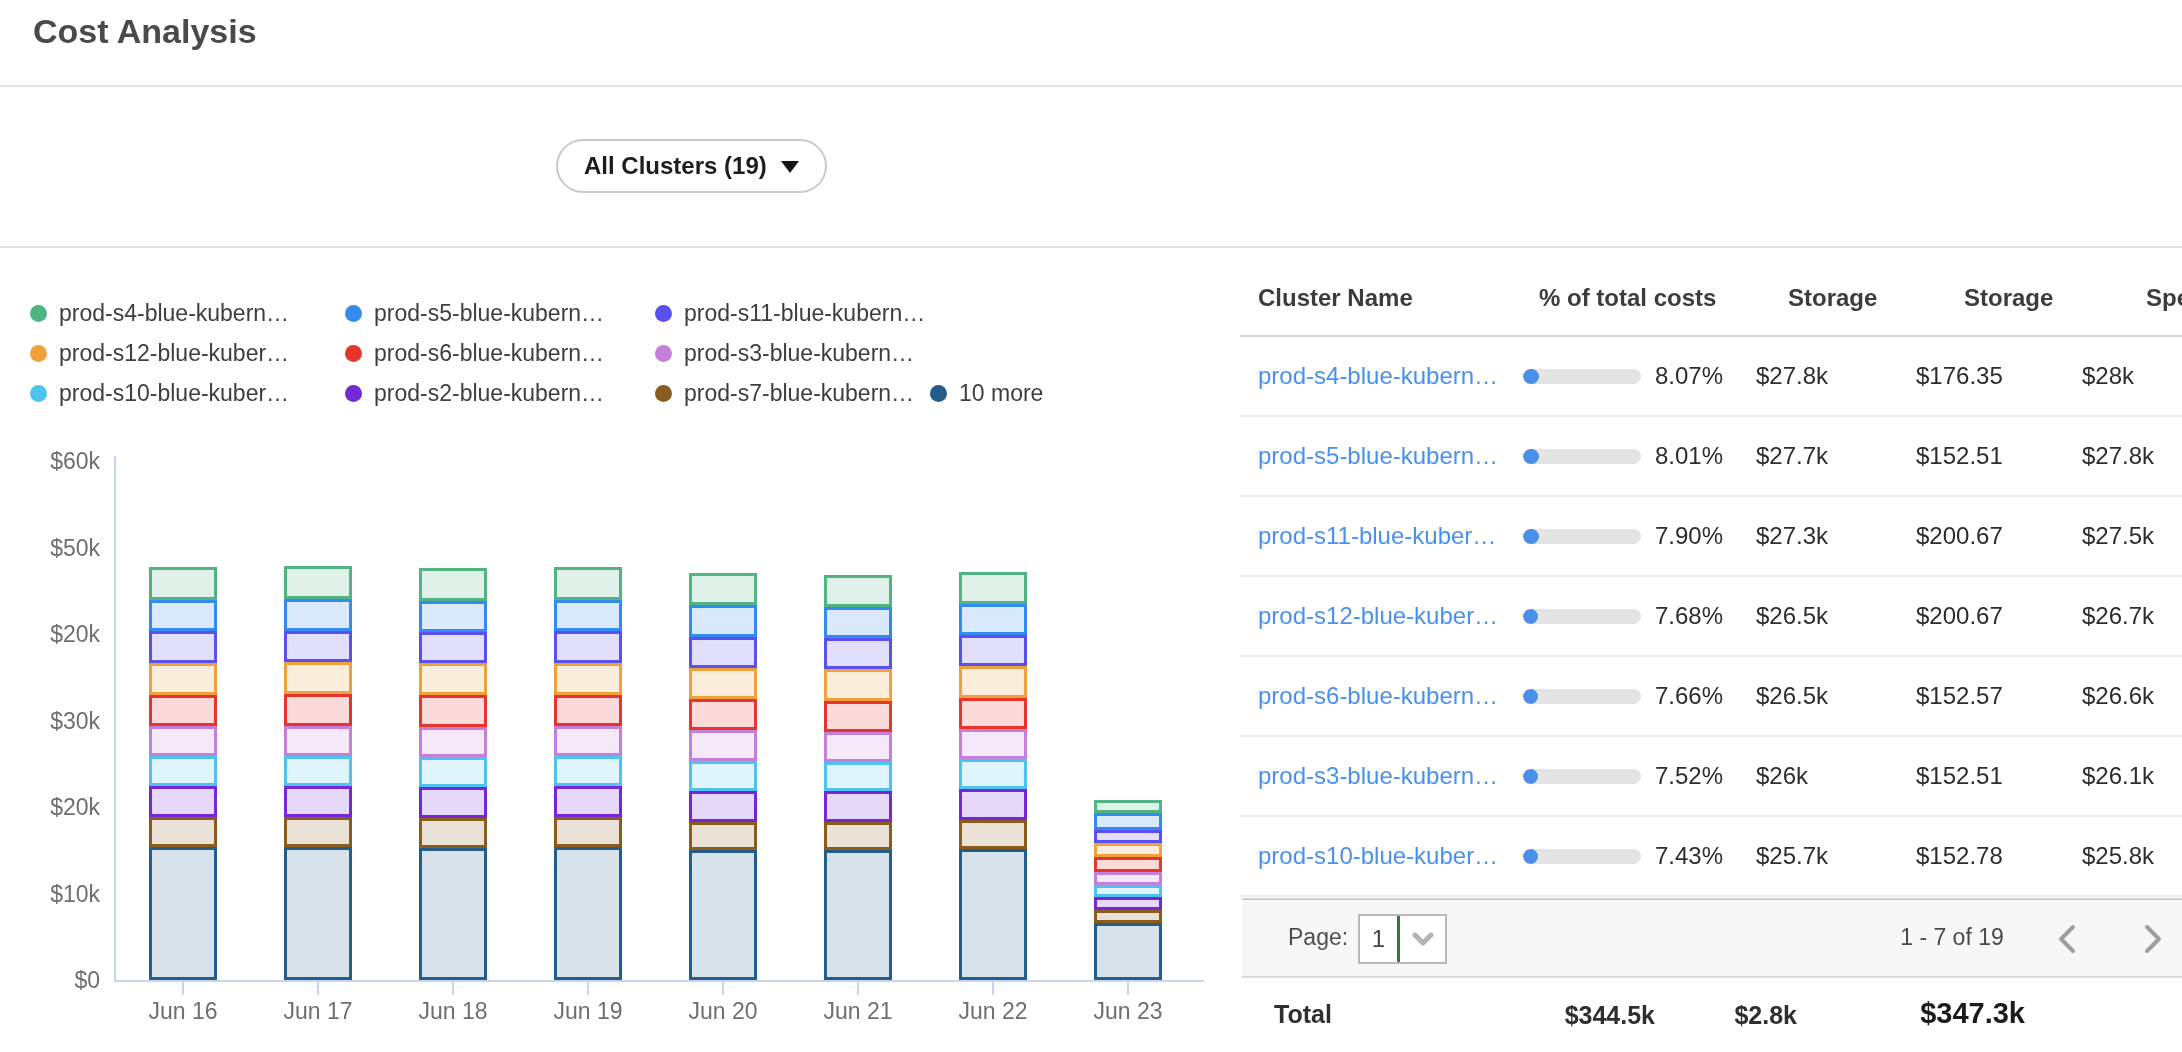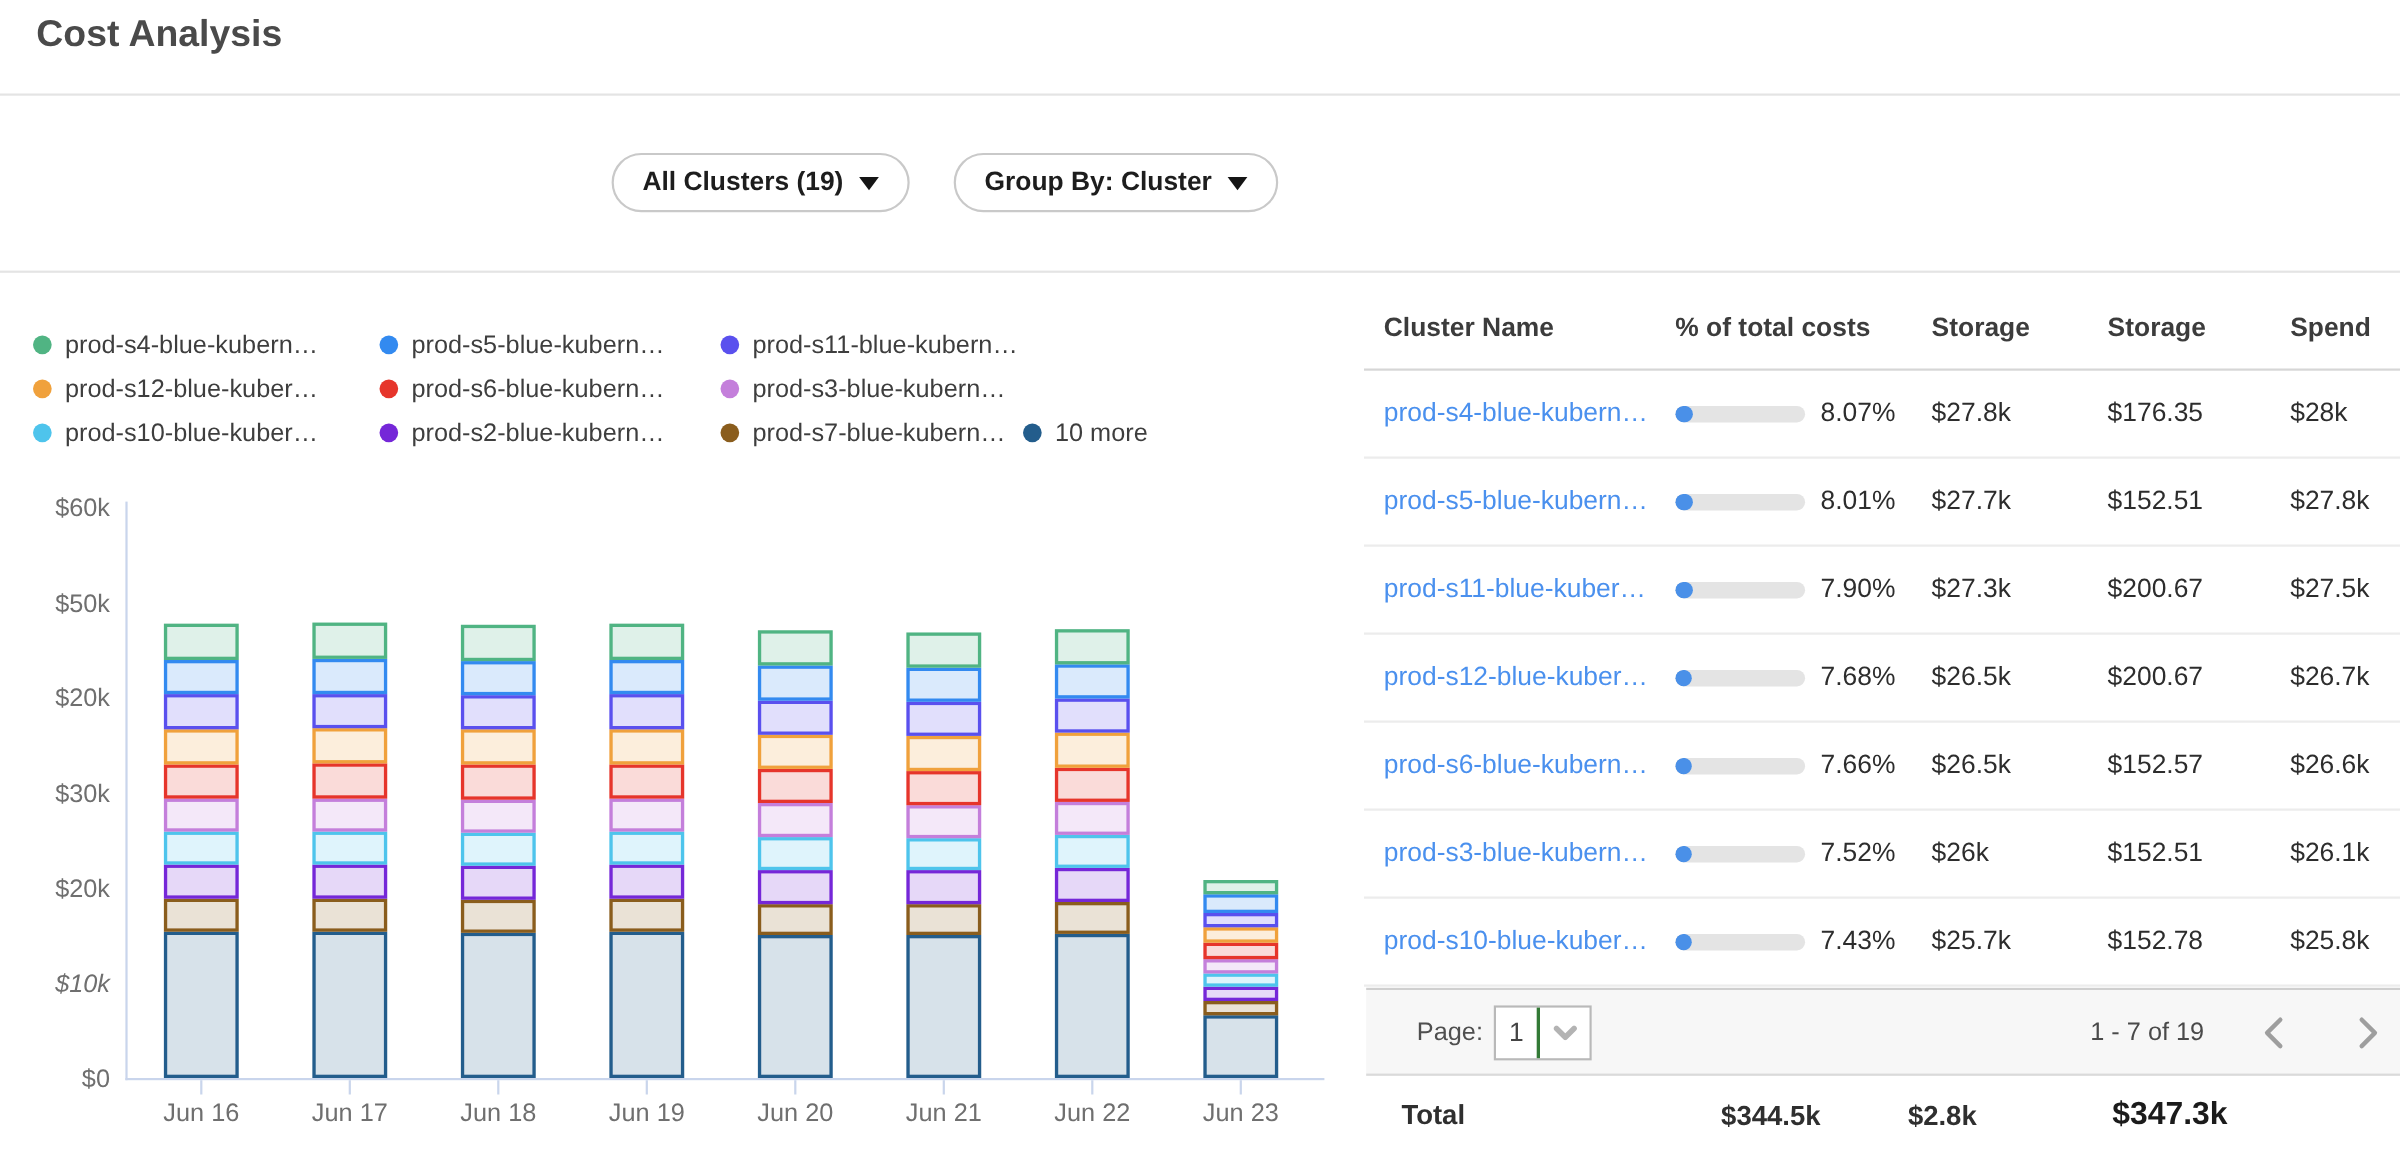--- a/index.html
+++ b/index.html
@@ -31,21 +31,21 @@
   .chart{position:absolute;left:0;top:0;width:1240px;height:760px;}
   .ylabel{position:absolute;width:82px;text-align:right;font-size:23px;color:#6f6f6f;line-height:30px;}
   .xlabel{position:absolute;width:130px;text-align:center;font-size:23px;color:#6f6f6f;}
   .axis{position:absolute;background:#c9d5ec;}
   .seg{position:absolute;box-sizing:border-box;}
 
   
   .tbl{position:absolute;left:1240px;top:260px;width:942px;}
   .trow{display:grid;grid-template-columns:265px 233px 160px 166px 118px;align-items:center;
         padding-left:18px;box-sizing:border-box;}
-  .thead{height:77px;border-bottom:2px solid #d6d6d6;font-weight:700;font-size:24px;color:#3c3c3c;}
+  .thead{height:77px;border-bottom:2px solid #d6d6d6;font-weight:700;font-size:24px;color:#3c3c3c;gap:16px;}
   .tr{height:80px;border-bottom:2px solid #ececec;font-size:24px;color:#2d2d2d;}
   .cluster-link{color:#4a90ee;cursor:pointer;white-space:nowrap;overflow:hidden;}
   .pctcell{display:flex;align-items:center;gap:14px;}
   .pbar{width:118px;height:15px;border-radius:8px;background:#e4e4e4;overflow:hidden;flex:0 0 118px;}
   .pfill{height:15px;border-radius:8px;background:#4a90e8;}
 
   
   .pagebar{position:absolute;left:1242px;top:898px;width:940px;height:80px;background:#f7f7f7;
            border-top:2px solid #cfcfcf;border-bottom:2px solid #dadada;box-sizing:border-box;}
   .pagelabel{position:absolute;left:46px;top:24px;font-size:23px;color:#4f4f4f;}
@@ -73,24 +73,20 @@
 <div class="page">
 
   <div class="title">Cost Analysis</div>
   <div class="divider d1"></div>
 
   <div class="pills">
     <div class="pill" style="left:556px;">
       <span>All Clusters (19)</span>
       <span class="tri"></span>
     </div>
-    <div class="pill" style="left:867px;">
-      <span>Group By: Cluster</span>
-      <span class="tri"></span>
-    </div>
   </div>
 
   <div class="divider d2"></div>
 
   <div class="legend" id="legend">
       <div class="legend-row">
         <div class="slot1">
           <div class="legend-item">
             <span class="legend-dot" style="background: rgb(80, 180, 131);"></span>
             <span>prod-s4-blue-kubern…</span>
@@ -156,21 +152,21 @@
         </div>
       </div>
     </div>
 
   <div class="chart" id="chart">
       <div class="ylabel" style="left: 18px; top: 446px;">$60k</div>
       <div class="ylabel" style="left: 18px; top: 532.5px;">$50k</div>
       <div class="ylabel" style="left: 18px; top: 619px;">$20k</div>
       <div class="ylabel" style="left: 18px; top: 705.5px;">$30k</div>
       <div class="ylabel" style="left: 18px; top: 792px;">$20k</div>
-      <div class="ylabel" style="left: 18px; top: 878.5px; font-style: italic;">$10k</div>
+      <div class="ylabel" style="left: 18px; top: 878.5px;">$10k</div>
       <div class="ylabel" style="left: 18px; top: 965px;">$0</div>
       <div class="axis" style="left: 114px; top: 456px; width: 2px; height: 526px;"></div>
       <div class="axis" style="left: 114px; top: 980px; width: 1090px; height: 2px;"></div>
       <div class="seg" style="left: 149px; width: 68px; top: 846.79px; height: 133.21px; border: 3px solid rgb(35, 93, 140); background: rgba(35, 93, 140, 0.18);"></div>
       <div class="seg" style="left: 149px; width: 68px; top: 817.38px; height: 29.41px; border: 3px solid rgb(138, 93, 29); background: rgba(138, 93, 29, 0.18);"></div>
       <div class="seg" style="left: 149px; width: 68px; top: 786.24px; height: 31.14px; border: 3px solid rgb(117, 39, 216); background: rgba(117, 39, 216, 0.18);"></div>
       <div class="seg" style="left: 149px; width: 68px; top: 755.965px; height: 30.275px; border: 3px solid rgb(78, 196, 236); background: rgba(78, 196, 236, 0.18);"></div>
       <div class="seg" style="left: 149px; width: 68px; top: 725.69px; height: 30.275px; border: 3px solid rgb(196, 127, 219); background: rgba(196, 127, 219, 0.18);"></div>
       <div class="seg" style="left: 149px; width: 68px; top: 694.55px; height: 31.14px; border: 3px solid rgb(230, 53, 43); background: rgba(230, 53, 43, 0.18);"></div>
       <div class="seg" style="left: 149px; width: 68px; top: 662.545px; height: 32.005px; border: 3px solid rgb(240, 161, 60); background: rgba(240, 161, 60, 0.18);"></div>

